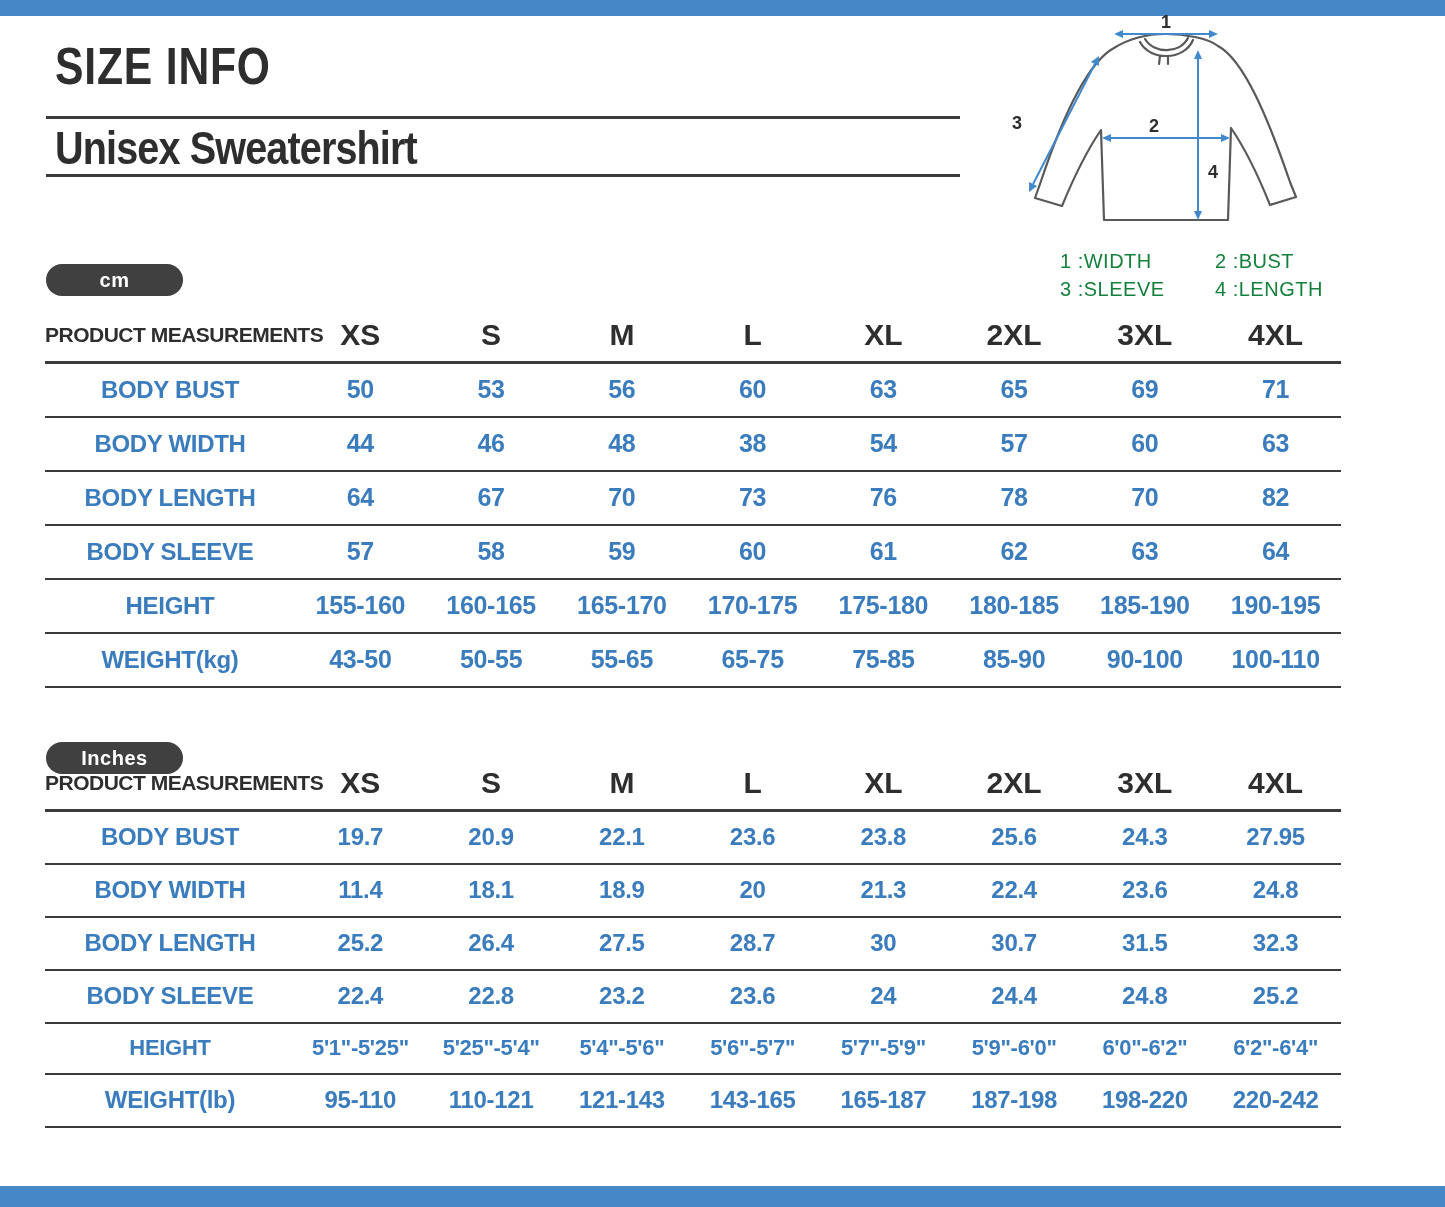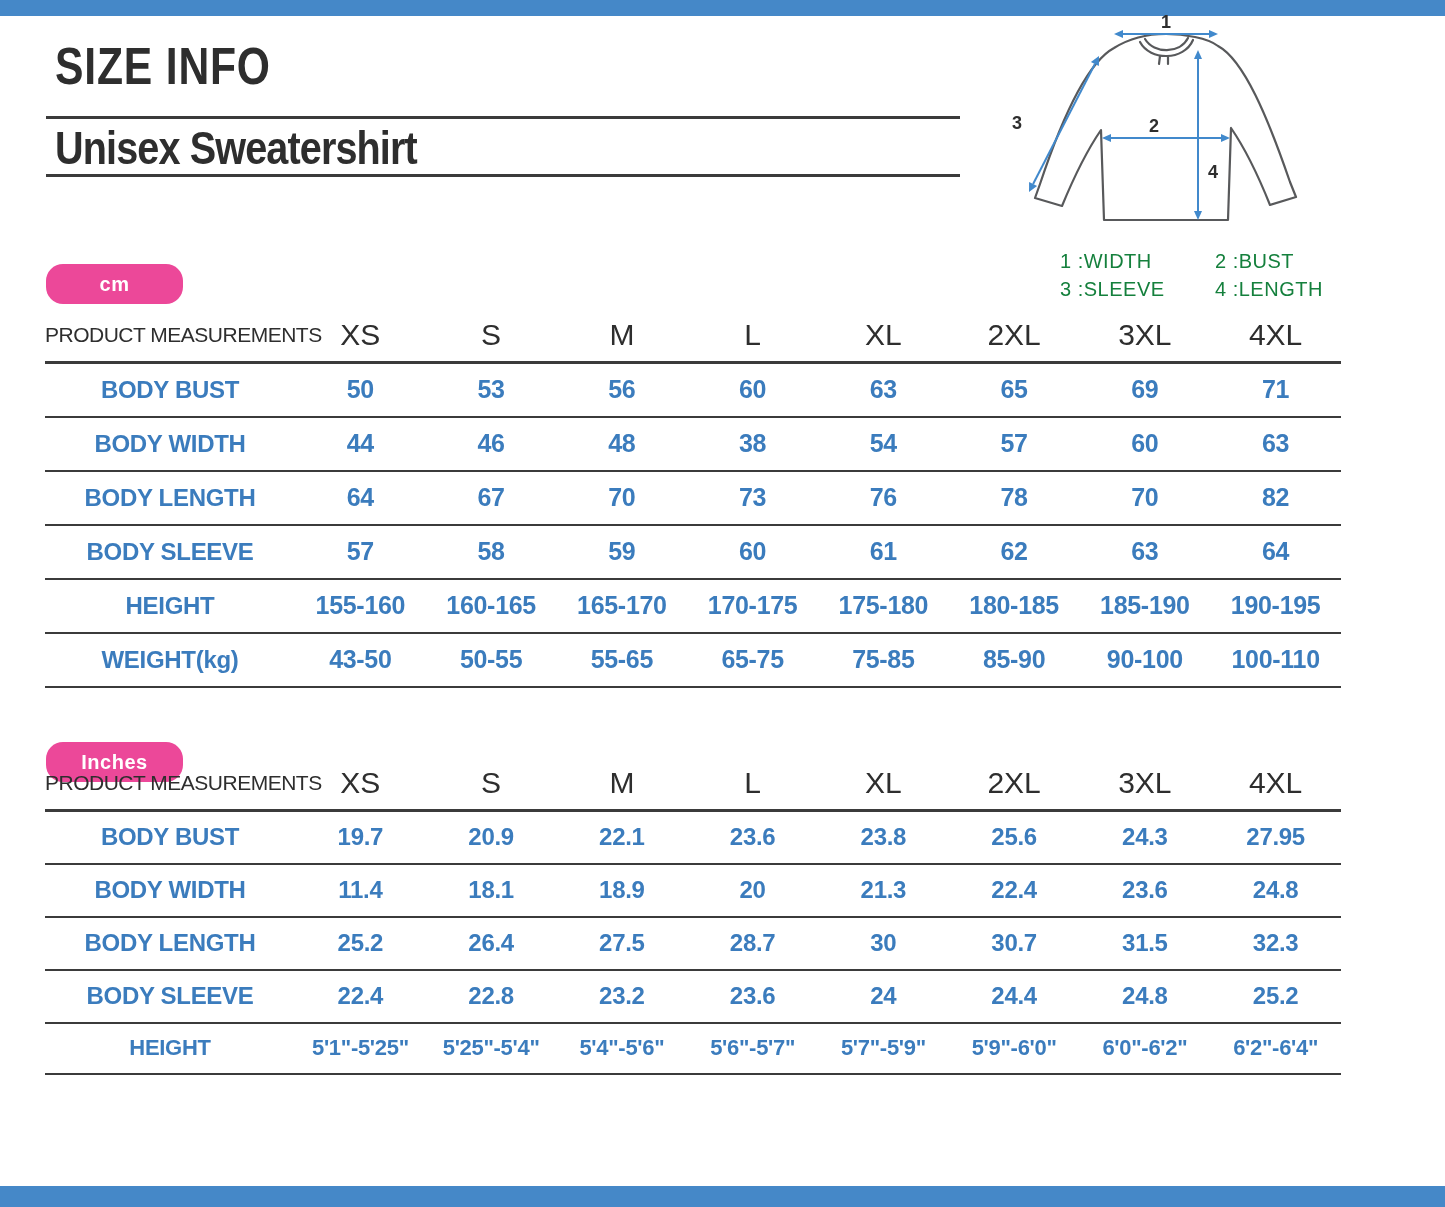--- a/index.html
+++ b/index.html
@@ -15,31 +15,31 @@
   .rule { position:absolute; left:46px; width:914px; height:3px; background:#3b3b3b; }
   .r1 { top:116px; }
   .r2 { top:174px; }
   .h2 { position:absolute; left:55px; top:121px; font-size:46px; font-weight:800; color:#2e2e2e;
         transform:scaleX(0.86); transform-origin:left top; white-space:nowrap; letter-spacing:-1px; }
 
   .diagram { position:absolute; left:1002px; top:14px; width:400px; }
   .legend { margin:4px 0 0 58px; display:grid; grid-template-columns:155px 170px; row-gap:5px;
             font-size:20px; font-weight:400; color:#15803d; letter-spacing:0.5px; }
 
-  .badge { position:absolute; left:46px; width:137px; height:40px; background:#ec4899; border-radius:17px;
+  .badge { position:absolute; left:46px; width:137px; height:32px; background:#404040; border-radius:17px;
            color:#ffffff; font-size:20px; font-weight:700; display:flex; align-items:center;
            justify-content:center; letter-spacing:0.5px; }
   .badge.cm-badge { top:264px; }
   .badge.in-badge { top:742px; }
 
   table.size-table { position:absolute; left:45px; width:1296px; border-collapse:collapse; table-layout:fixed; }
   #cm-table { top:312px; }
   #in-table { top:760px; }
   .size-table col.label-col { width:250px; }
-  .size-table thead th { font-size:30px; font-weight:400; color:#2e2e2e; text-align:center;
+  .size-table thead th { font-size:30px; font-weight:700; color:#2e2e2e; text-align:center;
                          padding:6px 0 9px 0; border-bottom:3px solid #3b3b3b; white-space:nowrap;margin-left:46px; }
   .size-table thead th.mlabel { font-size:21px; text-align:left; letter-spacing:-0.5px; }
   .size-table tbody td { font-size:25px; font-weight:800; color:#3b7cbd; text-align:center;
                          padding:11px 0 12px 0; border-bottom:2.5px solid #3b3b3b;
                          white-space:nowrap; letter-spacing:-0.3px; }
   .size-table tbody td.rlabel { text-align:center; font-size:24px; }
   #in-table tbody tr:nth-child(5) td { font-size:22px; }
   #in-table tbody td { font-size:24px; }
   #in-table tbody td.rlabel { font-size:24px; }
 
@@ -279,16 +279,27 @@
           <td class="rlabel">HEIGHT</td>
           <td>5'1"-5'25"</td>
           <td>5'25"-5'4"</td>
           <td>5'4"-5'6"</td>
           <td>5'6"-5'7"</td>
           <td>5'7"-5'9"</td>
           <td>5'9"-6'0"</td>
           <td>6'0"-6'2"</td>
           <td>6'2"-6'4"</td>
         </tr>
+        <tr>
+          <td class="rlabel">WEIGHT(lb)</td>
+          <td>95-110</td>
+          <td>110-121</td>
+          <td>121-143</td>
+          <td>143-165</td>
+          <td>165-187</td>
+          <td>187-198</td>
+          <td>198-220</td>
+          <td>220-242</td>
+        </tr>
       </tbody>
     </table>
 
 </div>
 
 </body></html>

